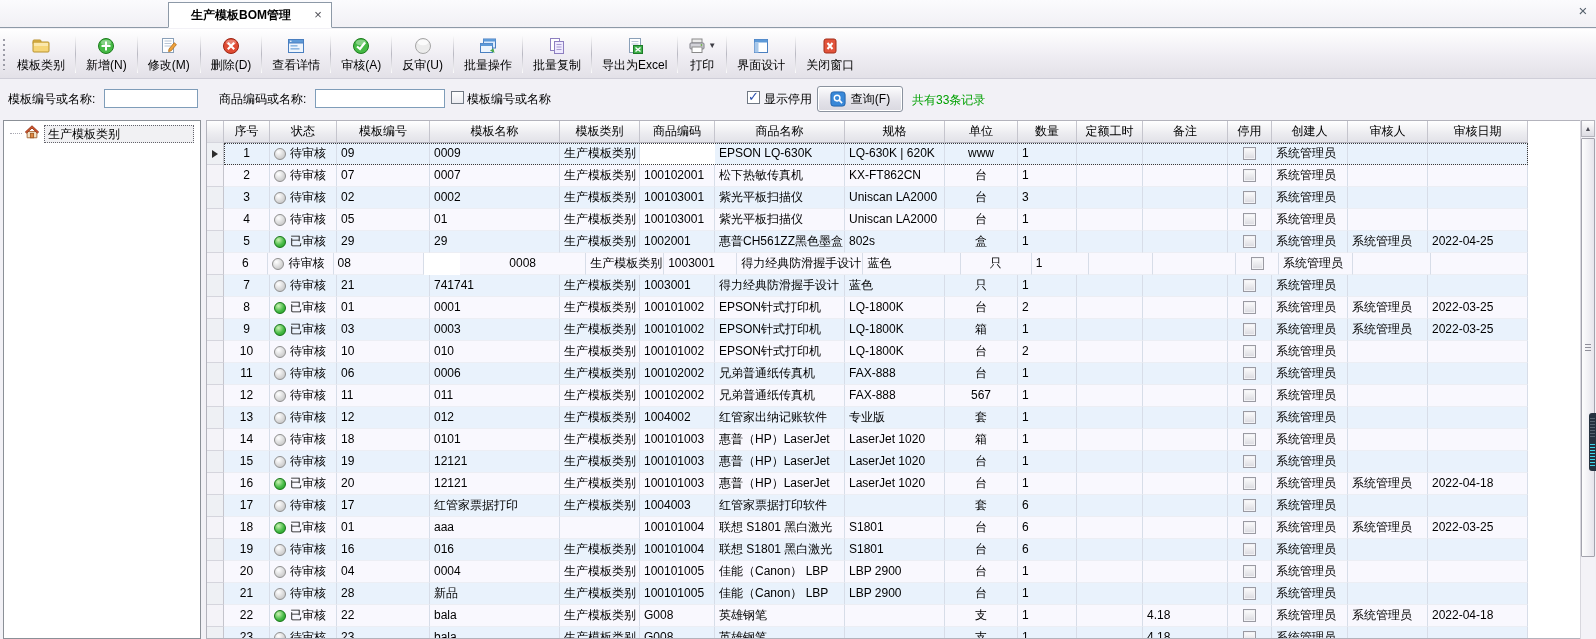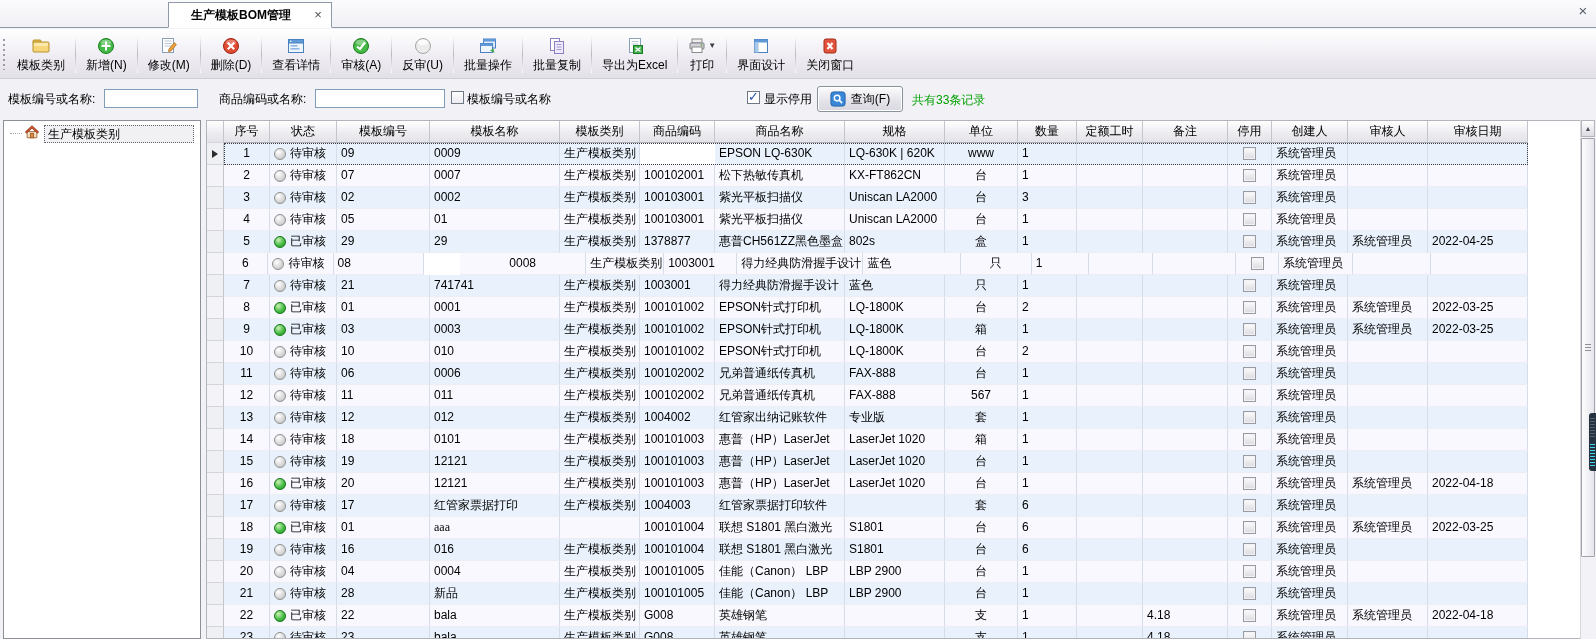--- a/index.html
+++ b/index.html
@@ -464,21 +464,21 @@
       <div class="grow blue">
         <div class="gcell rowhead"></div>
         <div class="gcell" style="width: 46px; text-align: center;">5</div>
         <div class="gcell status-cell" style="width: 67px; text-align: left;">
           <span class="sphere approved"></span>
           <span>已审核</span>
         </div>
         <div class="gcell" style="width: 93px; text-align: left;">29</div>
         <div class="gcell" style="width: 130px; text-align: left;">29</div>
         <div class="gcell" style="width: 80px; text-align: left;">生产模板类别</div>
-        <div class="gcell" style="width: 75px; text-align: left;">1378877</div>
+        <div class="gcell" style="width: 75px; text-align: left;">1002001</div>
         <div class="gcell" style="width: 130px; text-align: left;">惠普CH561ZZ黑色墨盒</div>
         <div class="gcell" style="width: 100px; text-align: left;">802s</div>
         <div class="gcell" style="width: 73px; text-align: center;">盒</div>
         <div class="gcell" style="width: 59px; text-align: left;">1</div>
         <div class="gcell" style="width: 66px; text-align: left;"></div>
         <div class="gcell" style="width: 85px; text-align: left;"></div>
         <div class="gcell" style="width: 44px; text-align: center;">
           <span class="gcheckbox" style="display: block;"></span>
         </div>
         <div class="gcell" style="width: 76px; text-align: left;">系统管理员</div>
@@ -774,21 +774,21 @@
         <div class="gcell" style="width: 100px; text-align: left;"></div>
       </div>
       <div class="grow lav">
         <div class="gcell rowhead"></div>
         <div class="gcell" style="width: 46px; text-align: center;">18</div>
         <div class="gcell status-cell" style="width: 67px; text-align: left;">
           <span class="sphere approved"></span>
           <span>已审核</span>
         </div>
         <div class="gcell" style="width: 93px; text-align: left;">01</div>
-        <div class="gcell" style="width: 130px; text-align: left; font-family: Liberation Serif, serif;">aaa</div>
+        <div class="gcell" style="width: 130px; text-align: left;">aaa</div>
         <div class="gcell" style="width: 80px; text-align: left;"></div>
         <div class="gcell" style="width: 75px; text-align: left;">100101004</div>
         <div class="gcell" style="width: 130px; text-align: left;">联想 S1801 黑白激光</div>
         <div class="gcell" style="width: 100px; text-align: left;">S1801</div>
         <div class="gcell" style="width: 73px; text-align: center;">台</div>
         <div class="gcell" style="width: 59px; text-align: left;">6</div>
         <div class="gcell" style="width: 66px; text-align: left;"></div>
         <div class="gcell" style="width: 85px; text-align: left;"></div>
         <div class="gcell" style="width: 44px; text-align: center;">
           <span class="gcheckbox" style="display: block;"></span>

